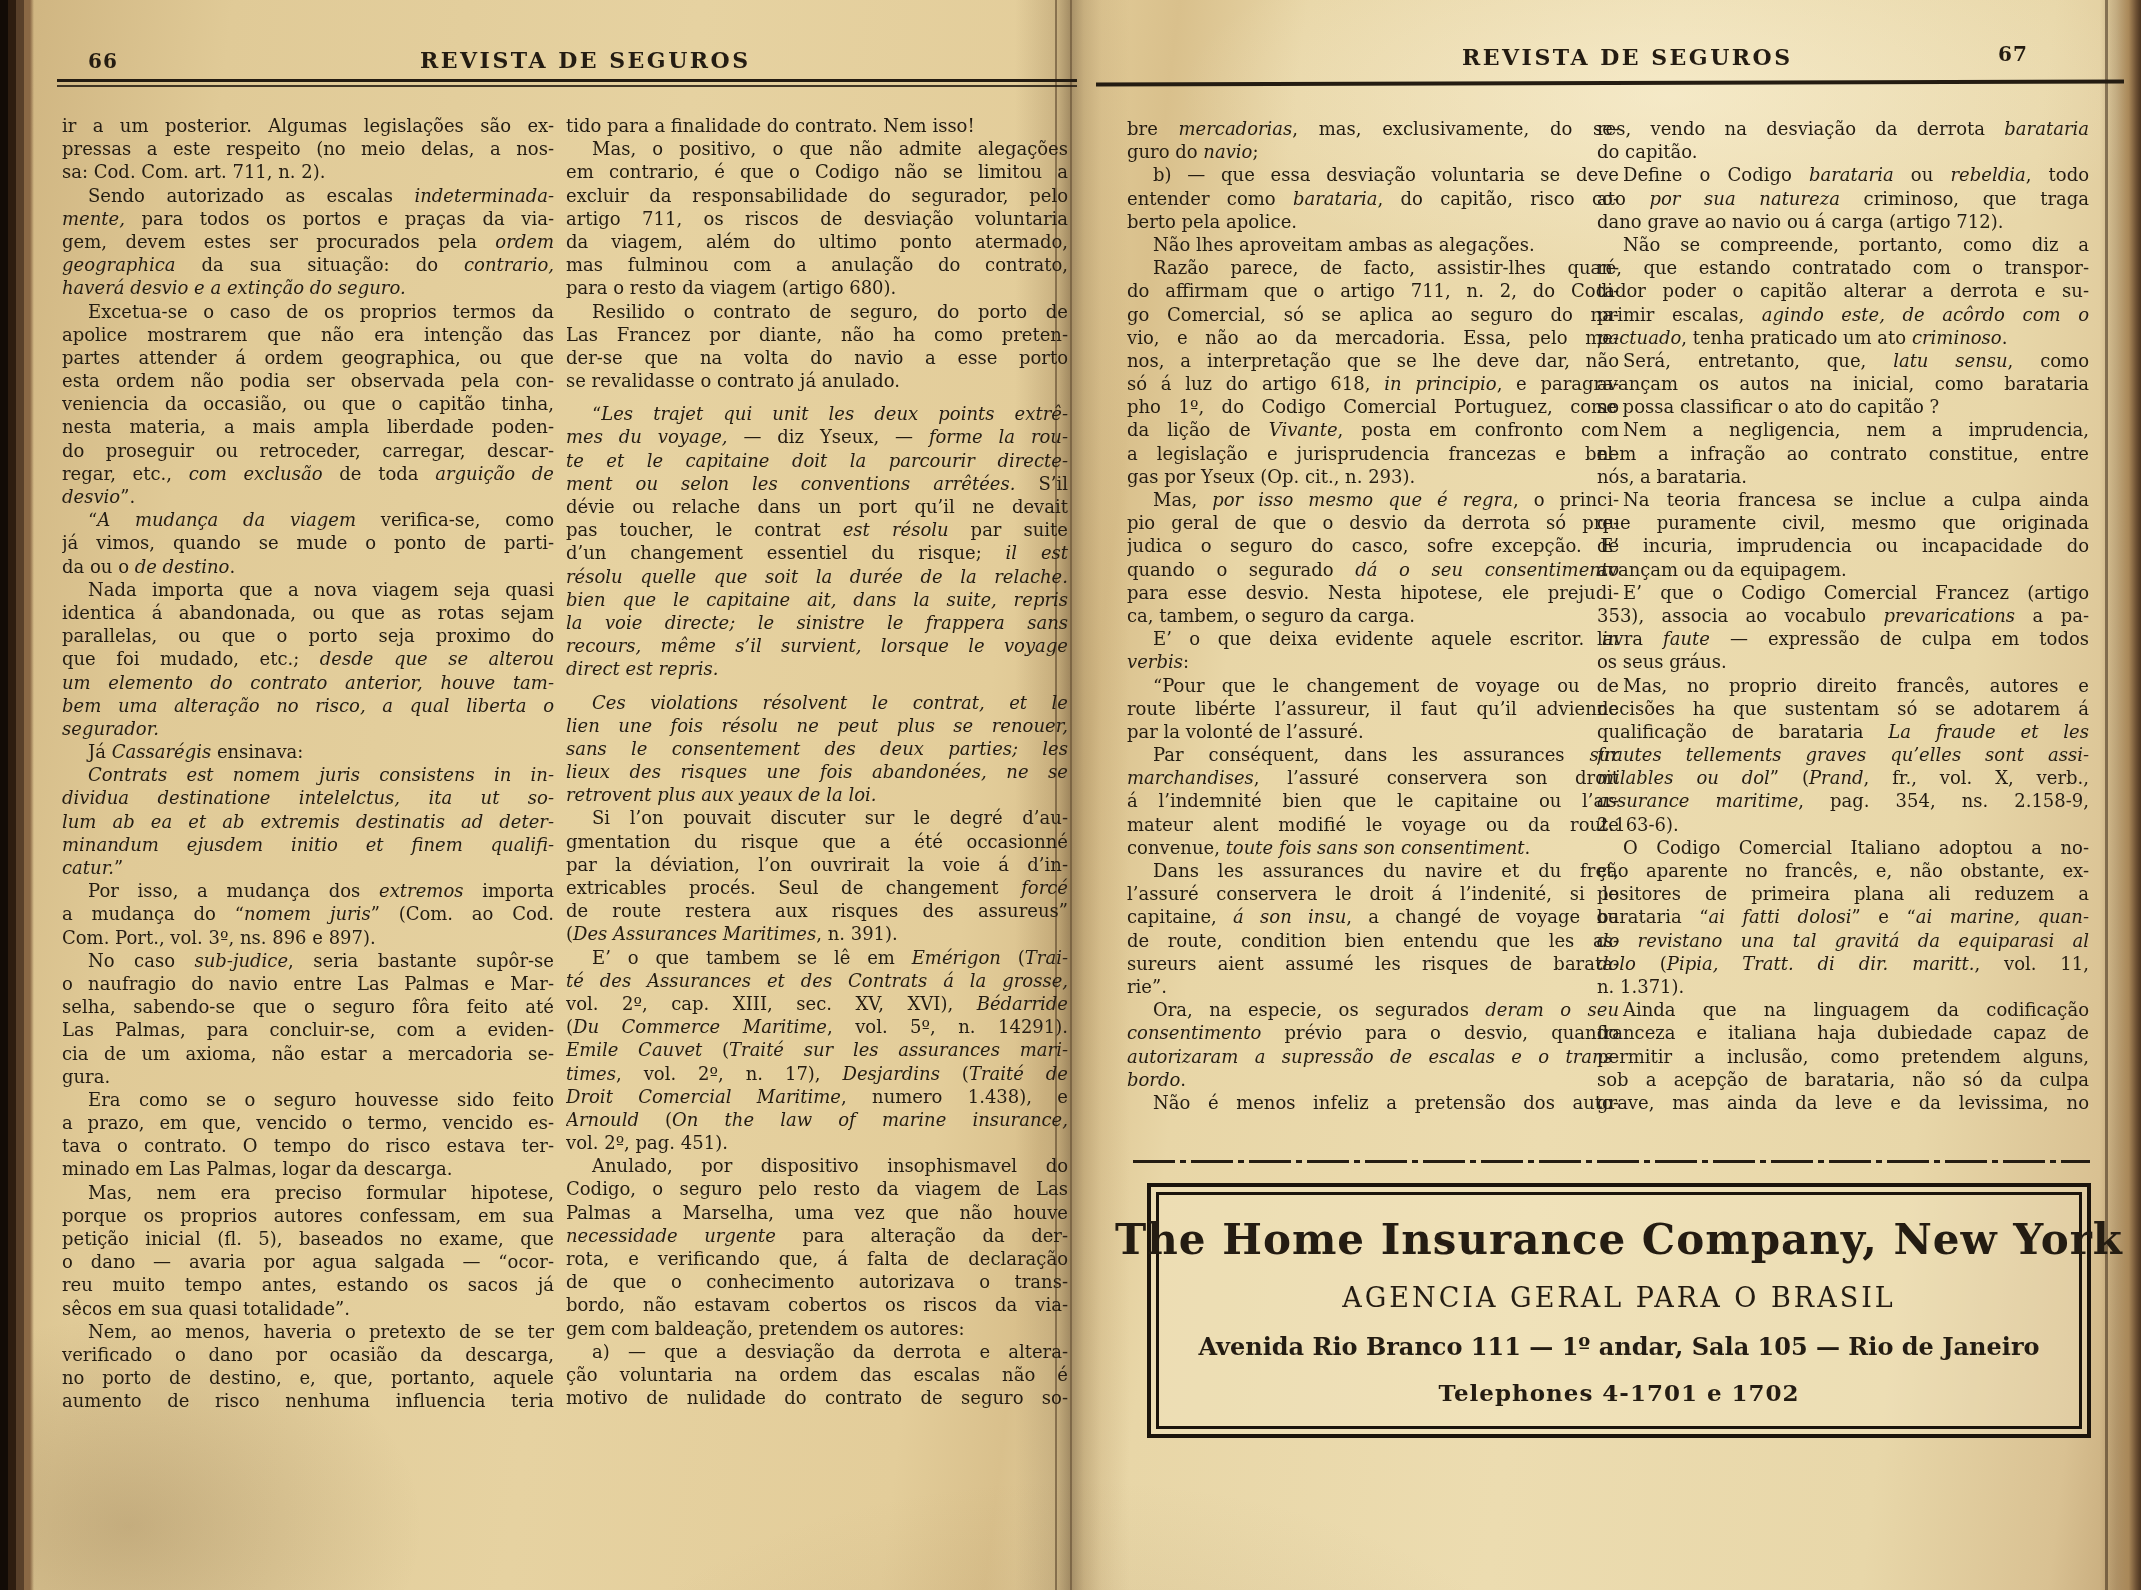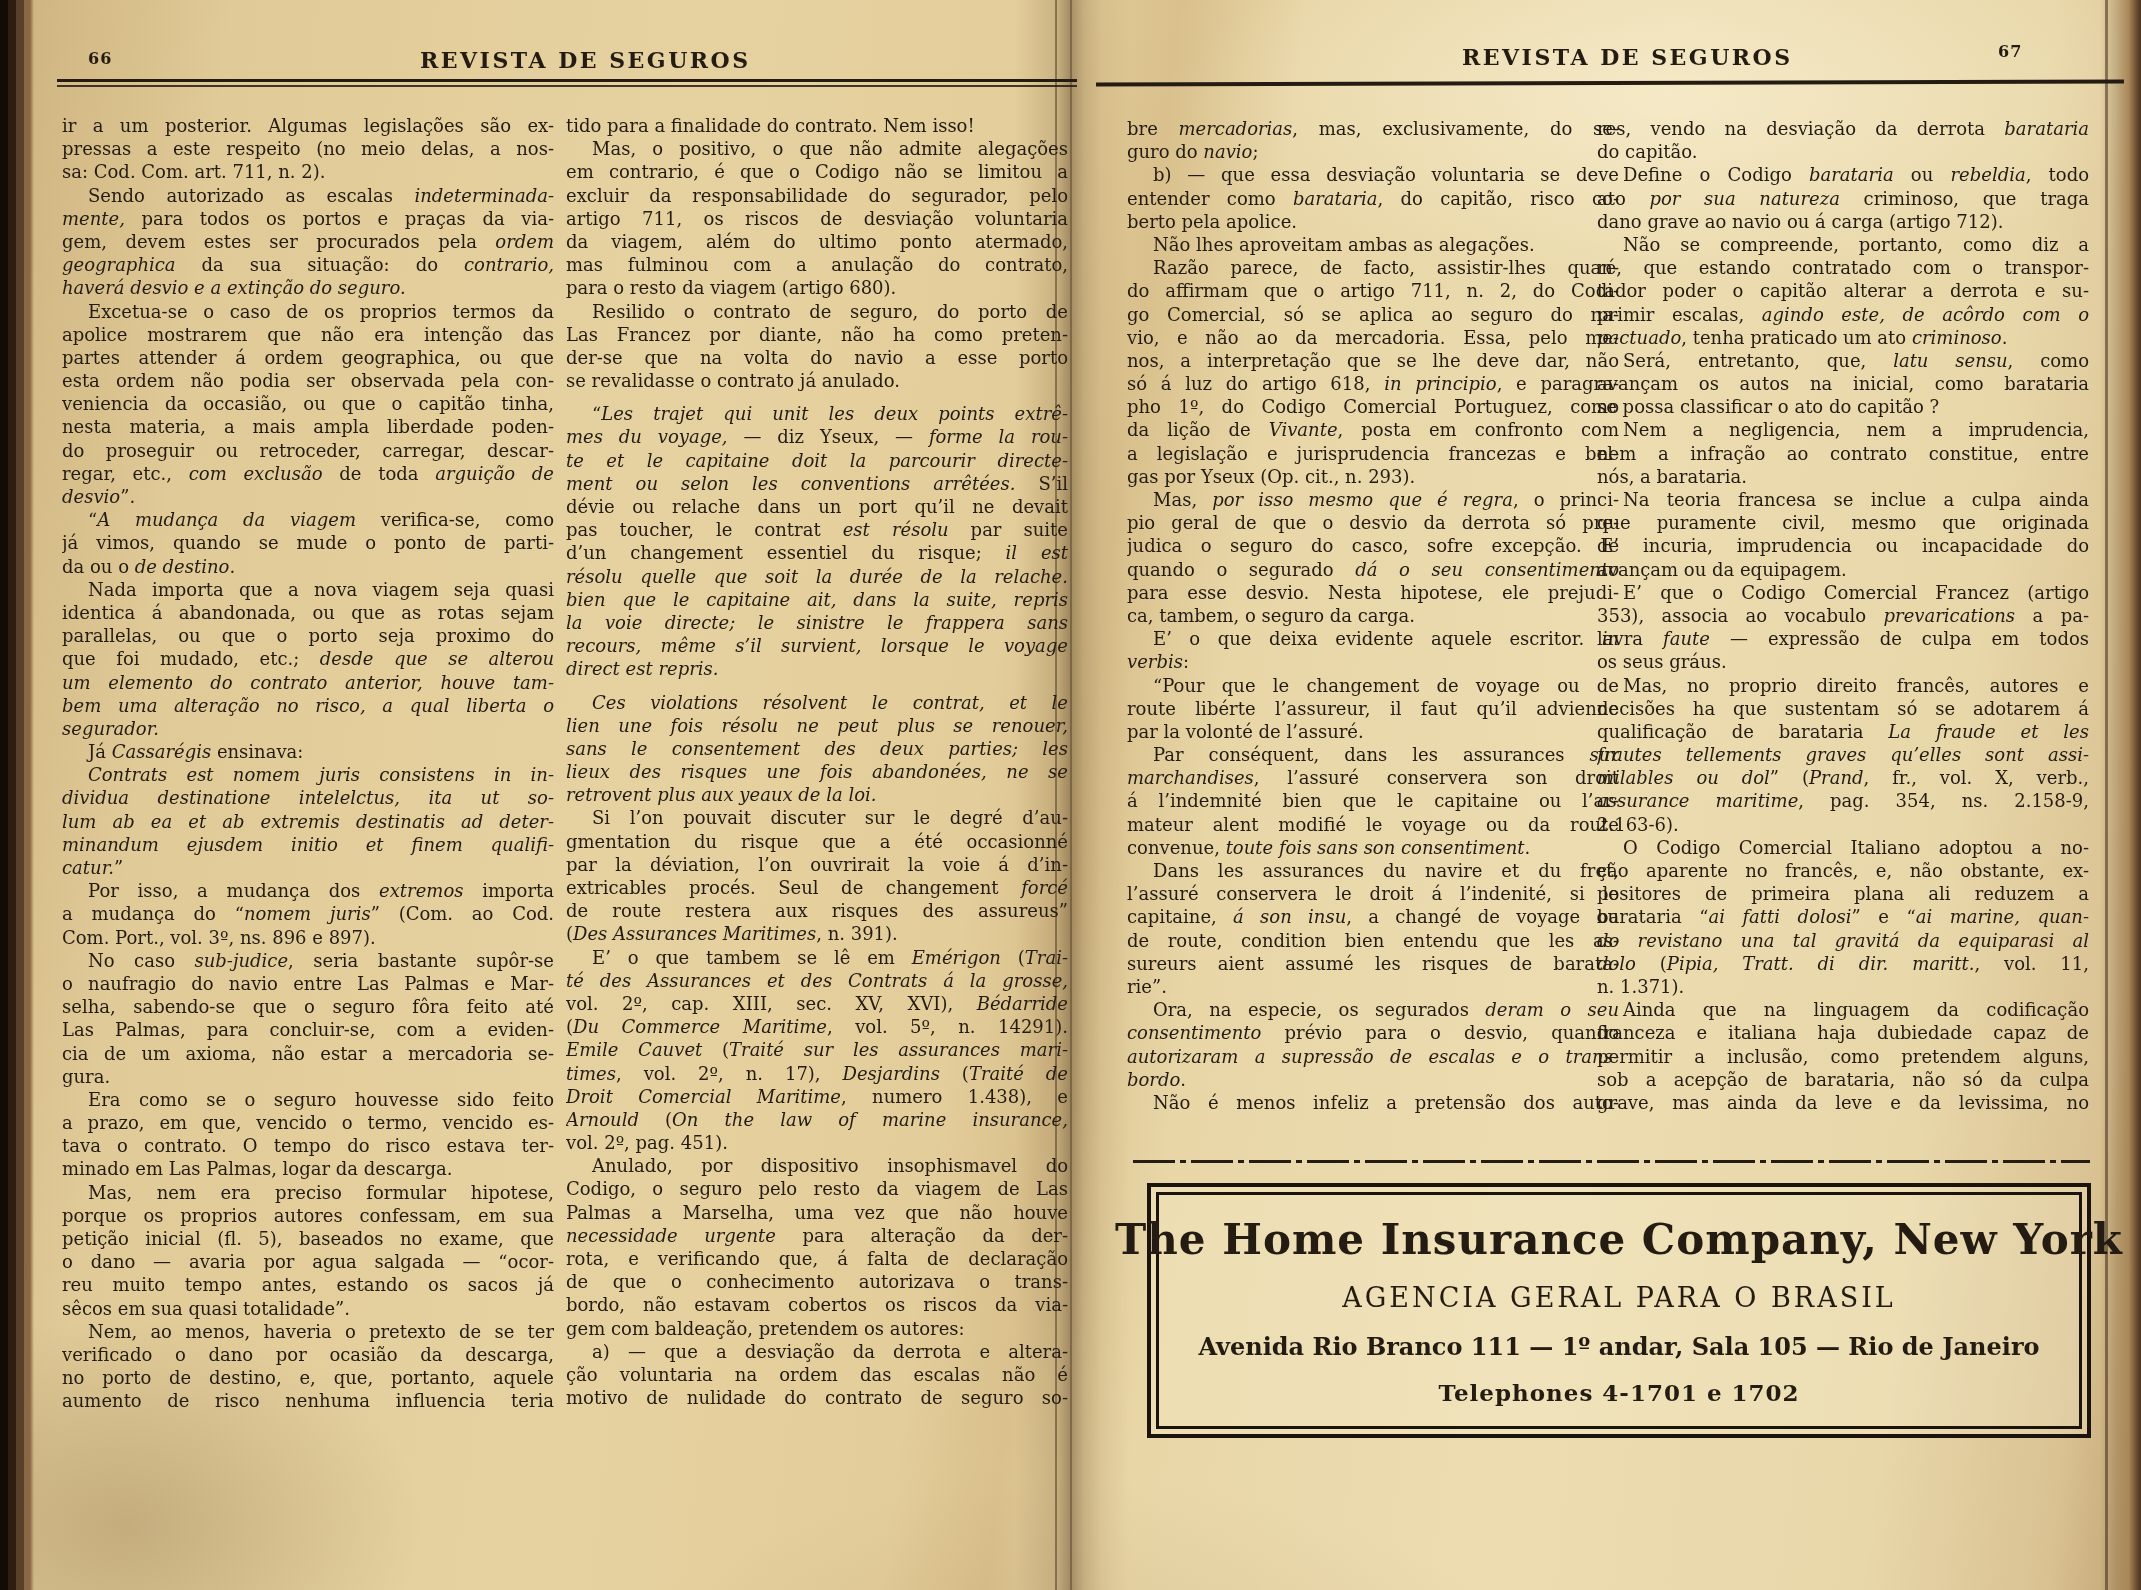--- a/index.html
+++ b/index.html
@@ -15,21 +15,21 @@
   .edge-left{position:absolute;left:0;top:0;width:34px;height:100%;
     background:linear-gradient(90deg,#120b06 0 8px,#2e1d10 8px 16px,#59402a 16px 24px,#8a6845 24px 30px,rgba(138,104,69,0) 100%);}
   .edge-right{position:absolute;left:2100px;top:0;width:41px;height:100%;
     background:linear-gradient(90deg,rgba(120,88,52,0) 0,rgba(120,88,52,.3) 40%,#a98859 70%,#6d5134 88%,#4a3420 100%);}
   .edge-right::before{content:"";position:absolute;left:5px;top:0;width:3px;height:100%;background:rgba(50,32,16,.5);}
   .gutter{position:absolute;left:1015px;top:0;width:115px;height:100%;
     background:linear-gradient(90deg,rgba(120,90,50,0) 0,rgba(120,90,50,.22) 35%,rgba(78,54,28,.42) 48%,rgba(120,90,50,.26) 60%,rgba(150,115,70,.12) 75%,rgba(150,115,70,0) 100%);}
   .gutter::before{content:"";position:absolute;left:40px;top:0;width:2px;height:100%;background:rgba(55,35,18,.45);}
   .gutter::after{content:"";position:absolute;left:55px;top:0;width:2px;height:100%;background:rgba(55,35,18,.35);}
 
-  .pagenum{position:absolute;font-size:16px;font-weight:bold;letter-spacing:1px;}
+  .pagenum{position:absolute;font-size:20px;font-weight:bold;letter-spacing:1px;}
   .jtitle{position:absolute;font-size:22px;font-weight:bold;letter-spacing:2.5px;}
   #pn-left{left:88px;top:49px;}
   #title-left{left:420px;top:47px;}
   #title-right{left:1462px;top:44px;}
   #pn-right{left:1998px;top:42px;}
   .rule{position:absolute;background:#241c12;}
   #rule-l1{left:57px;top:79px;width:1020px;height:3px;}
   #rule-l2{left:57px;top:85px;width:1020px;height:2px;opacity:.85;}
   #rule-r1{left:1096px;top:81px;width:1028px;height:4px;transform:rotate(-0.18deg);}
 

